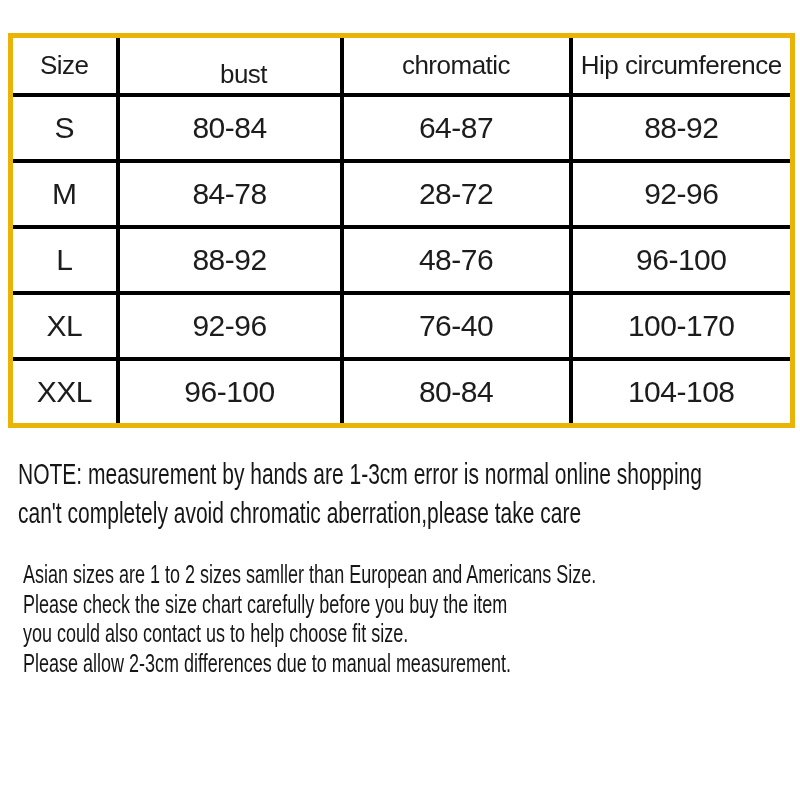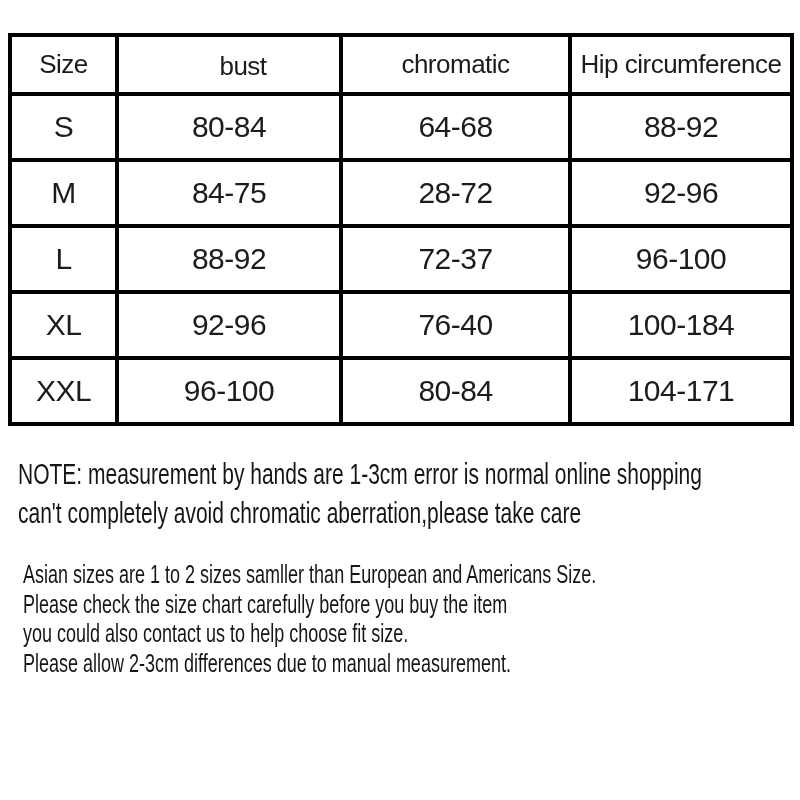--- a/index.html
+++ b/index.html
@@ -19,40 +19,40 @@
   
   .chart-wrap {
     position: absolute;
     left: 8px;
     top: 33px;
   }
   table.size-chart {
     border-collapse: collapse;
     table-layout: fixed;
     width: 782px;
-    border: 3px solid #eab308;
+    border: 5px solid #eab308;
   }
   table.size-chart th,
   table.size-chart td {
     border: 4px solid #000000;
     text-align: center;
     vertical-align: middle;
     padding: 0;
     font-weight: normal;
     letter-spacing: -0.5px;
     background: #ffffff;
   }
   .col-size  { width: 107px; }
   .col-bust  { width: 224px; }
   .col-waist { width: 229px; }
   .col-hip   { width: 222px; }
 
   table.size-chart th { height: 55px; font-size: 26px; }
   th.size-head        { font-size: 34px; }
-  th .bust-offset     { position: relative; top: 2px; display: inline-block; margin-left: 28px; }
+  th .bust-offset     { position: relative; top: 9px; display: inline-block; margin-left: 28px; }
 
   table.size-chart td { height: 62px; font-size: 30px; }
   td.size-cell        { font-size: 33px; }
 
   
   .note-block {
     position: absolute;
     left: 18px;
     top: 454px;
     font-size: 30px;
@@ -91,46 +91,46 @@
         <th class="size-head">Size</th>
         <th><span class="bust-offset">bust</span></th>
         <th>chromatic</th>
         <th>Hip circumference</th>
       </tr>
     </thead>
     <tbody>
       <tr>
         <td class="size-cell">S</td>
         <td>80-84</td>
-        <td>64-68</td>
+        <td>64-87</td>
         <td>88-92</td>
       </tr>
       <tr>
         <td class="size-cell">M</td>
-        <td>84-75</td>
+        <td>84-78</td>
         <td>28-72</td>
         <td>92-96</td>
       </tr>
       <tr>
         <td class="size-cell">L</td>
         <td>88-92</td>
-        <td>72-37</td>
+        <td>48-76</td>
         <td>96-100</td>
       </tr>
       <tr>
         <td class="size-cell">XL</td>
         <td>92-96</td>
         <td>76-40</td>
-        <td>100-184</td>
+        <td>100-170</td>
       </tr>
       <tr>
         <td class="size-cell">XXL</td>
         <td>96-100</td>
         <td>80-84</td>
-        <td>104-171</td>
+        <td>104-108</td>
       </tr>
     </tbody>
   </table>
 </div>
 
 <div class="note-block">
   <span class="note-line">NOTE: measurement by hands are 1-3cm error is normal online shopping</span>
   <span class="note-line">can't completely avoid chromatic aberration,please take care</span>
 </div>
 

